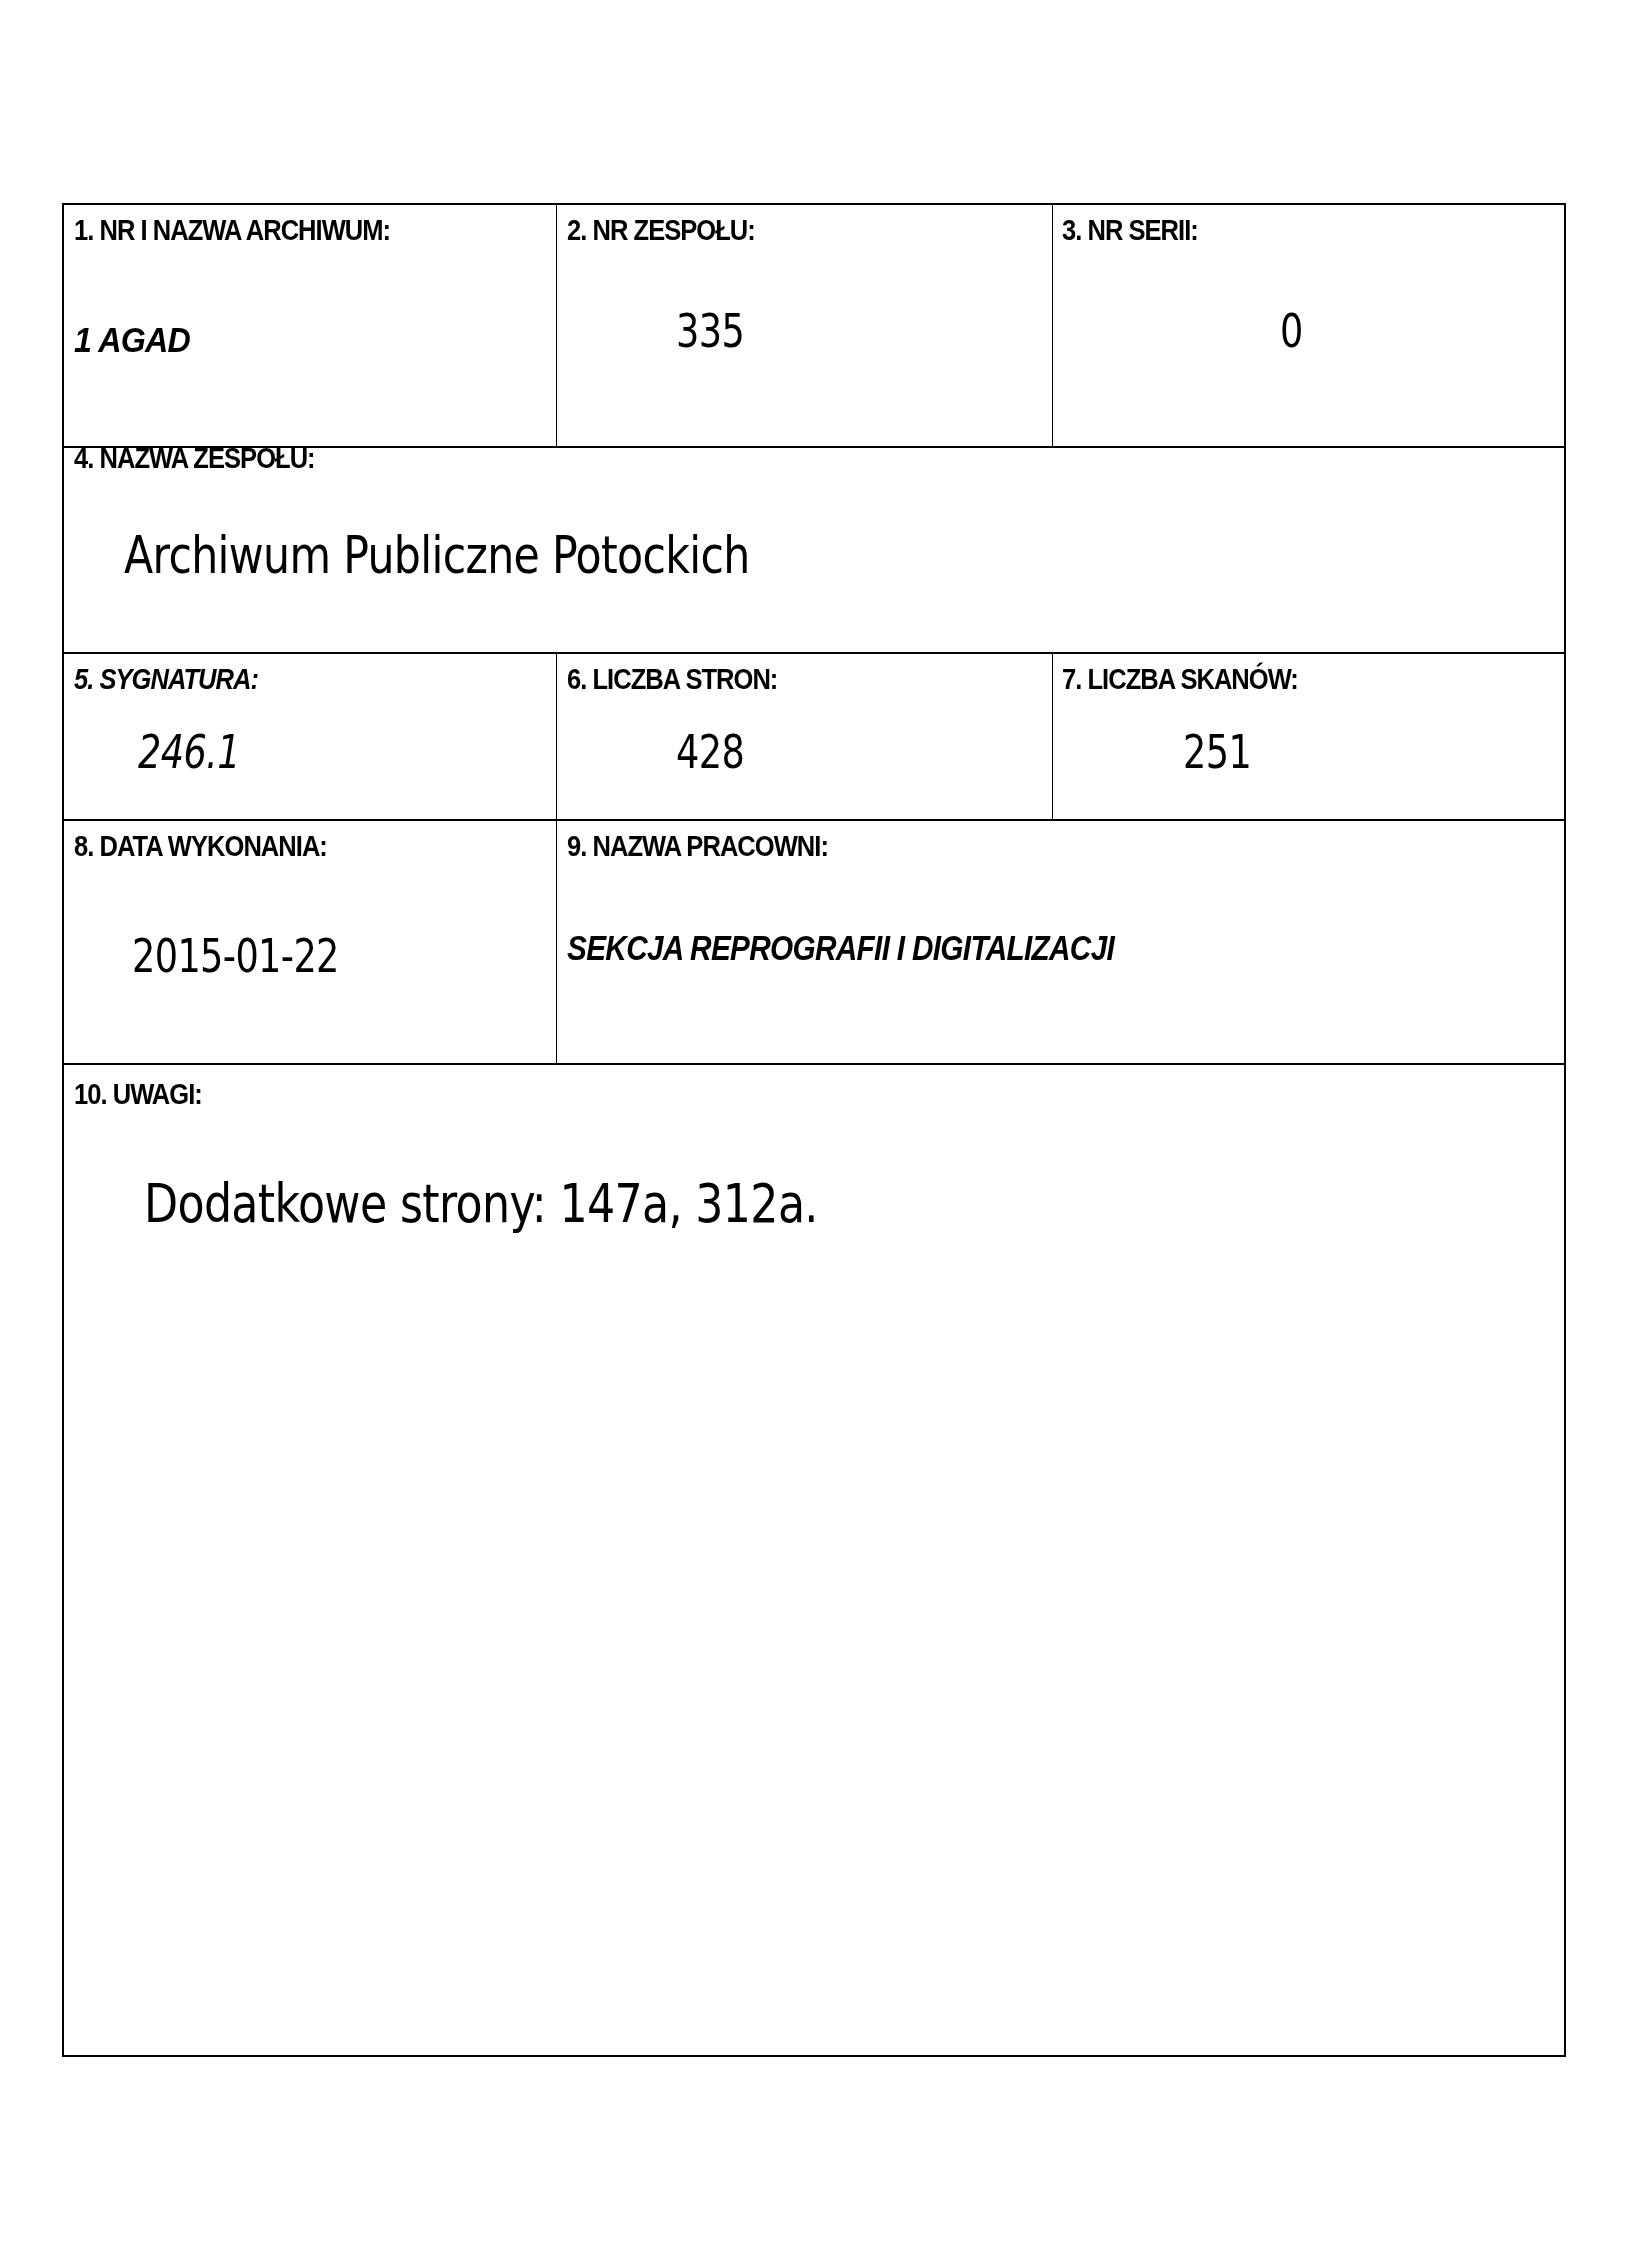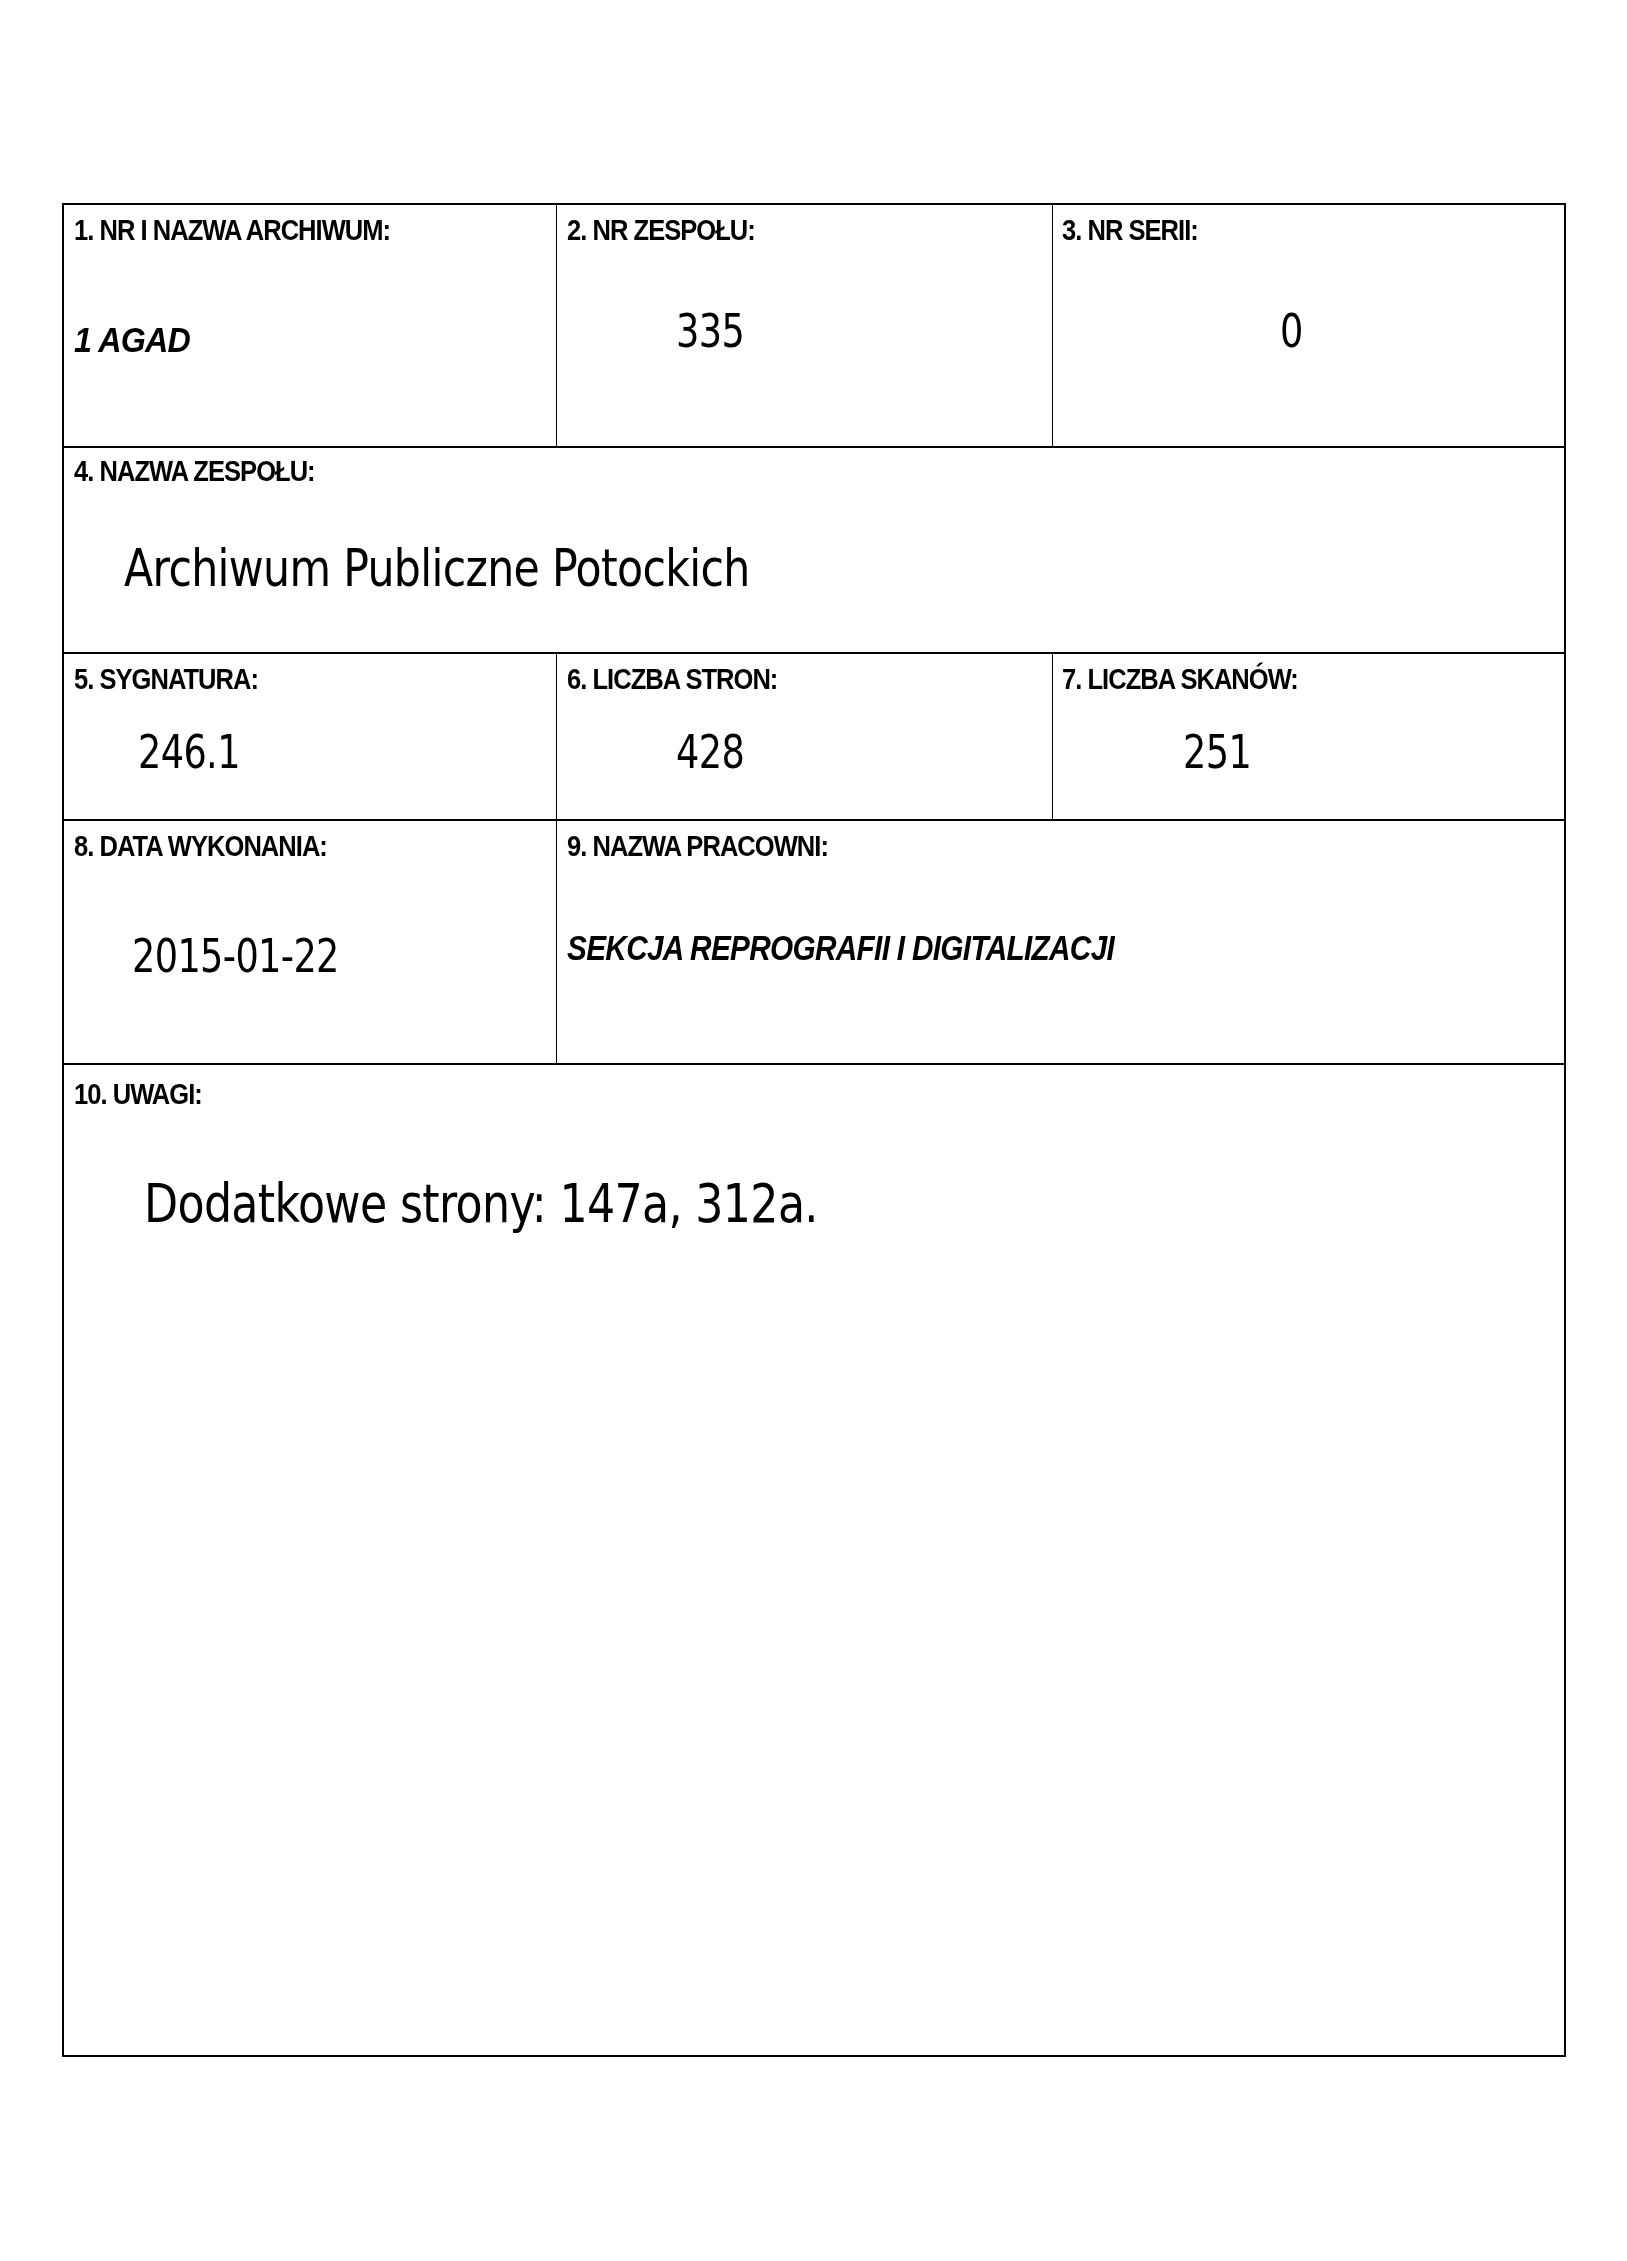--- a/index.html
+++ b/index.html
@@ -36,26 +36,26 @@
   </div>
   <div class="cell" style="left:494px; top:0; width:494px; height:241px;text-decoration:underline;">
     <span class="label" style="left:9.2px; top:9.2px;">2. NR ZESPOŁU:</span>
     <span class="val val-num" style="left:118px; top:98px;">335</span>
   </div>
   <div class="cell" style="left:989px; top:0; width:513px; height:241px;">
     <span class="label" style="left:9.2px; top:9.2px;">3. NR SERII:</span>
     <span class="val val-num" style="left:227px; top:98px;">0</span>
   </div>
 
-  <div class="cell" style="left:0; top:241px; width:1502px; height:204px;">
+  <div class="cell" style="left:0; top:228px; width:1502px; height:204px;">
     <span class="label" style="left:10px; top:9.2px;">4. NAZWA ZESPOŁU:</span>
     <span class="val val-text" style="left:60px; top:92px;">Archiwum Publiczne Potockich</span>
   </div>
 
-  <div class="cell" style="left:0; top:449px; width:492px; height:165px;">
+  <div class="cell" style="left:0; top:449px; width:492px; height:165px;font-style:italic;">
     <span class="label" style="left:10px; top:9.2px;">5. SYGNATURA:</span>
     <span class="val val-num" style="left:74px; top:70px;">246.1</span>
   </div>
   <div class="cell" style="left:494px; top:449px; width:494px; height:165px;">
     <span class="label" style="left:9.2px; top:9.2px;">6. LICZBA STRON:</span>
     <span class="val val-num" style="left:118px; top:70px;">428</span>
   </div>
   <div class="cell" style="left:989px; top:449px; width:513px; height:165px;">
     <span class="label" style="left:9.2px; top:9.2px;">7. LICZBA SKANÓW:</span>
     <span class="val val-num" style="left:130px; top:70px;">251</span>

